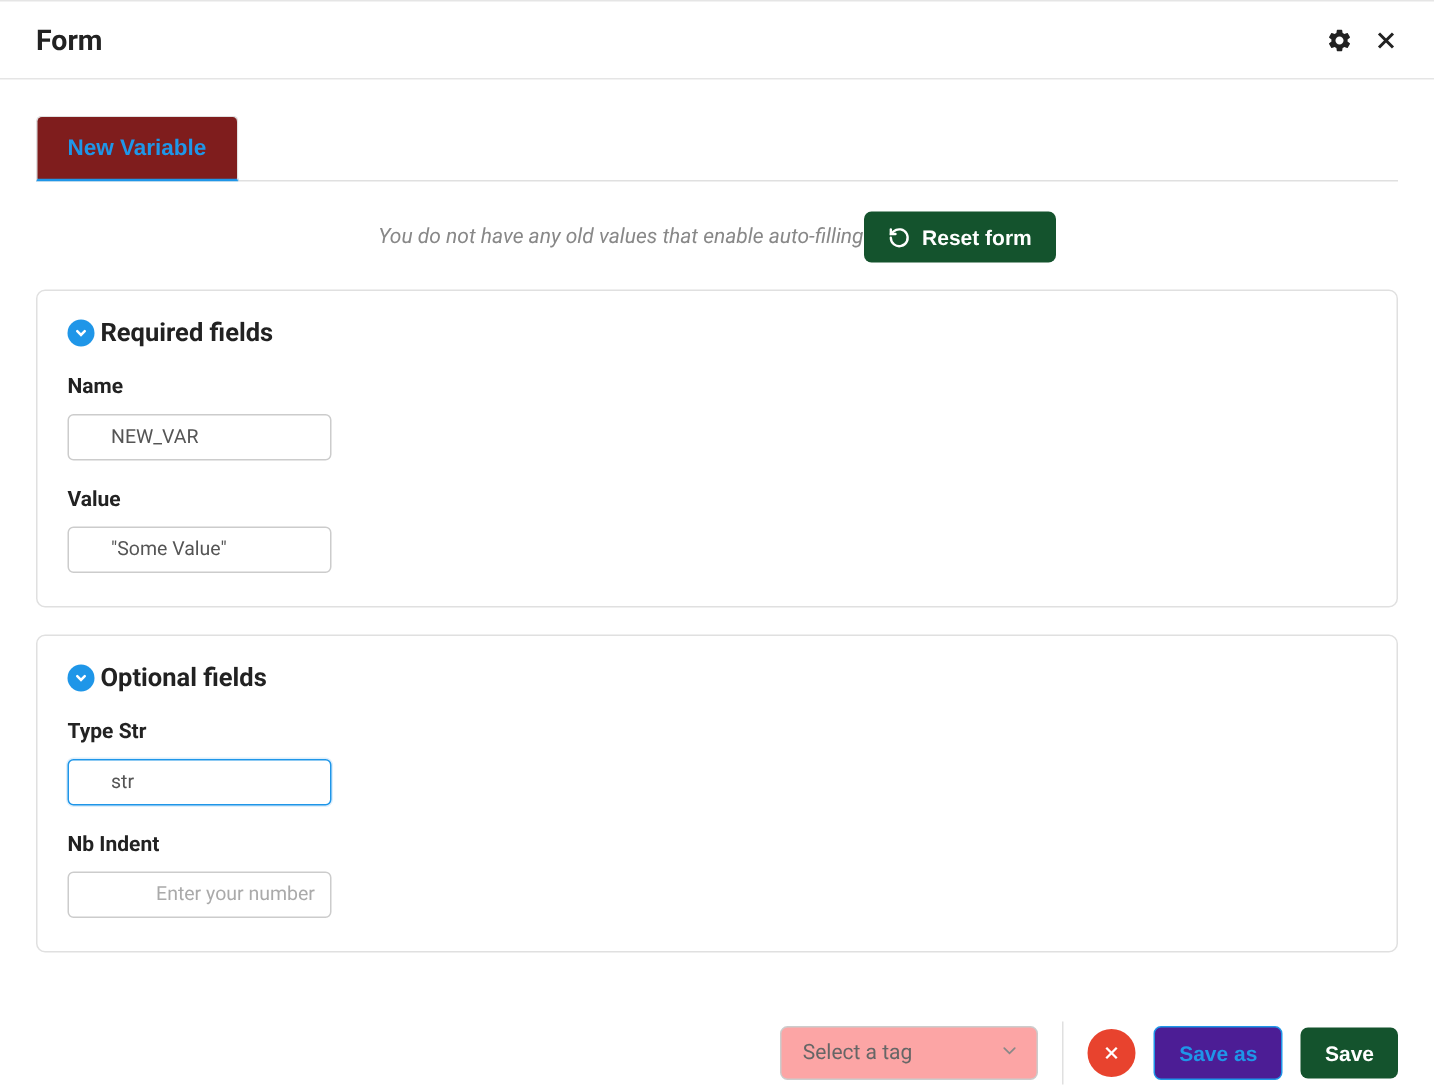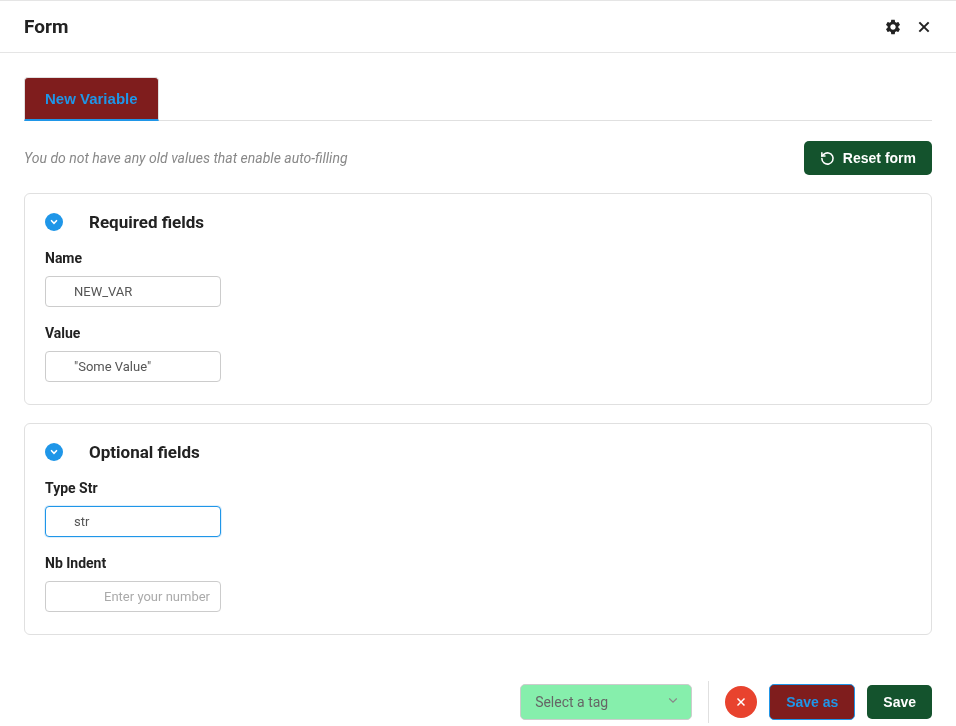--- a/index.html
+++ b/index.html
@@ -58,21 +58,21 @@
       font-weight: 600;
       color: #1f96e8;
       background: #7f1d1d;
       cursor: pointer;
       margin-bottom: -1px;
       border-radius: 4px 4px 0 0;
     }
     .reset-row {
       display: flex;
       align-items: center;
-      justify-content: space-between;
+      justify-content: center;
       margin-top: 20px;
       margin-bottom: 18px;
     }
     .reset-hint {
       font-style: italic;
       color: #888;
       font-size: 14px;
     }
     .btn {
       display: inline-flex;
@@ -91,21 +91,21 @@
     }
     .fieldset {
       border: 1px solid #e0e0e0;
       border-radius: 6px;
       padding: 18px 20px 22px 20px;
       margin-bottom: 18px;
     }
     .fieldset-title {
       display: flex;
       align-items: center;
-      gap: 26px;
+      gap: 4px;
       font-size: 17px;
       font-weight: 700;
       color: #222;
       margin-bottom: 18px;
       cursor: pointer;
     }
     .collapse-icon {
       width: 18px;
       height: 18px;
       border-radius: 50%;
@@ -167,21 +167,21 @@
       display: inline-block;
     }
     .select {
       appearance: none;
       -webkit-appearance: none;
       width: 172px;
       padding: 9px 36px 9px 14px;
       font-size: 14px;
       border: 1px solid #ccc;
       border-radius: 5px;
-      background: #86efac;
+      background: #fca5a5;
       color: #666;
       cursor: pointer;
       font-family: inherit;
     }
     .select-chevron {
       position: absolute;
       right: 12px;
       top: 50%;
       transform: translateY(-50%);
       pointer-events: none;
@@ -199,21 +199,21 @@
       border-radius: 50%;
       background: #e8432e;
       border: none;
       display: inline-flex;
       align-items: center;
       justify-content: center;
       cursor: pointer;
       color: #fff;
     }
     .btn-outline {
-      background: #7f1d1d;
+      background: #4c1d95;
       color: #1f96e8;
       border: 1px solid #1f96e8;
     }
   </style>
 </head>
 <body>
 
 <div class="header">
   <div class="header-title">Form</div>
   <div class="header-actions">

